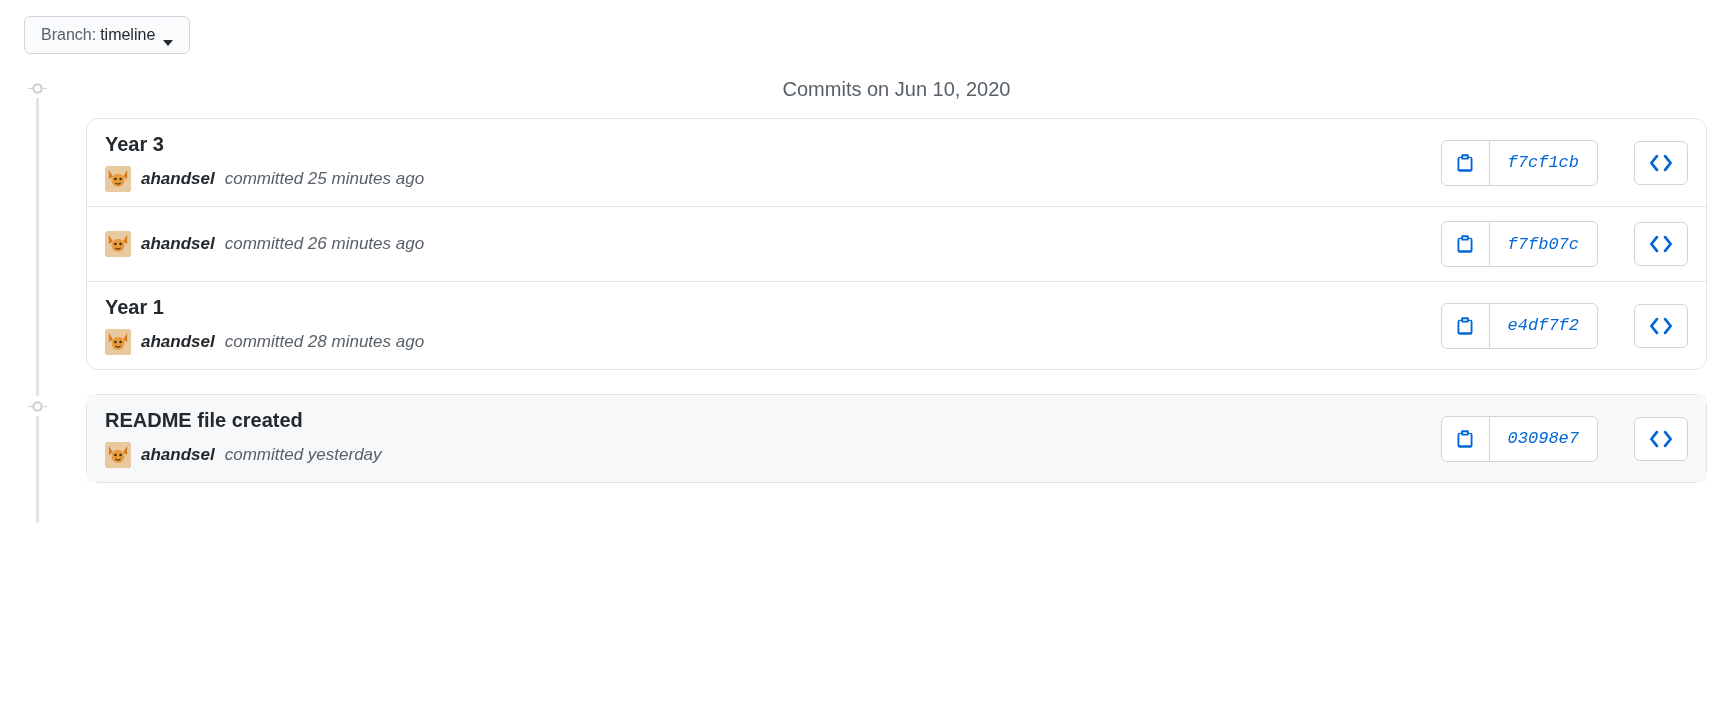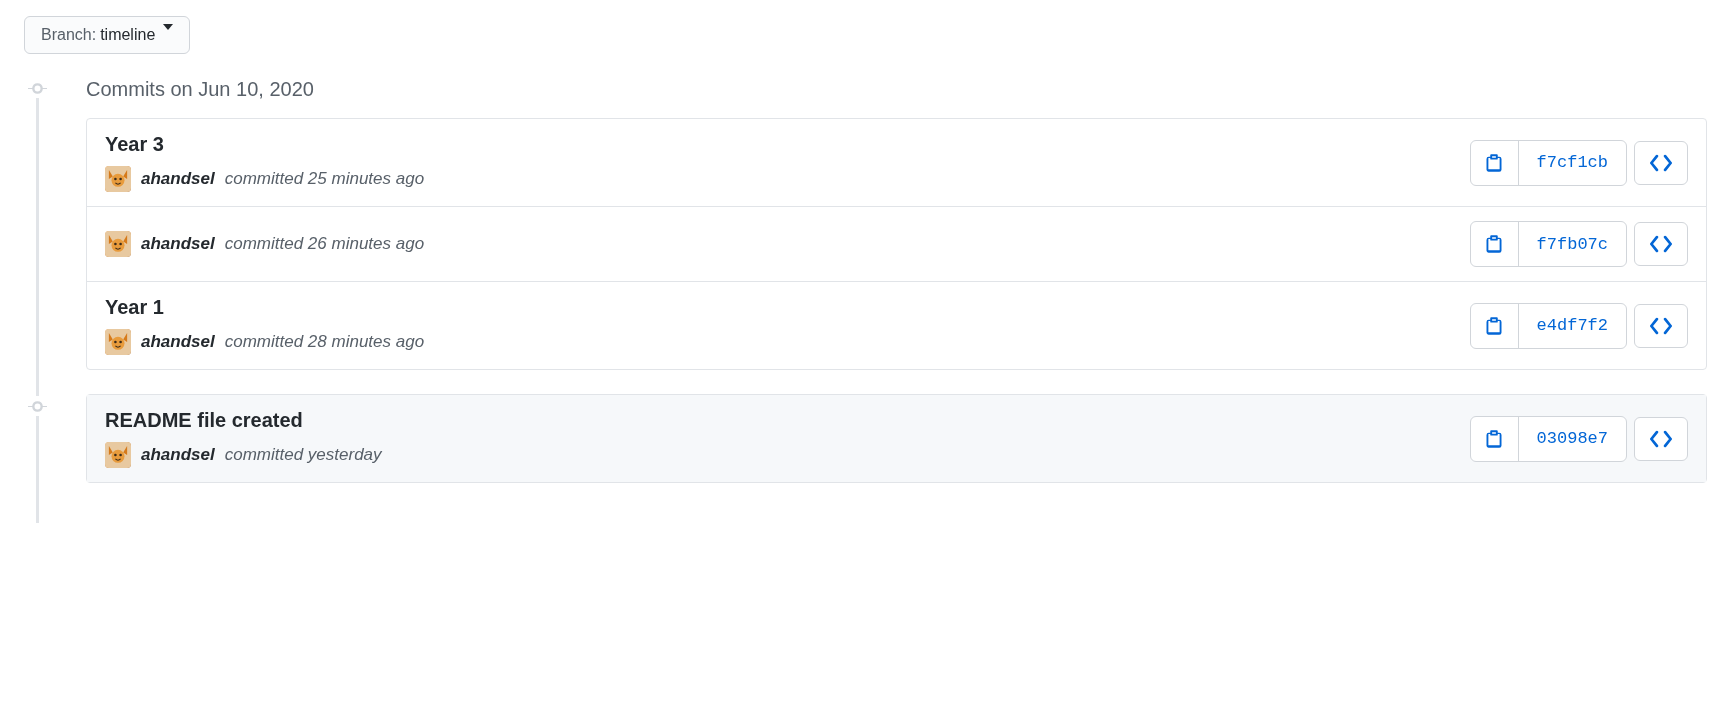--- a/index.html
+++ b/index.html
@@ -4,21 +4,21 @@
   <style>
     * { box-sizing: border-box; margin: 0; padding: 0; }
     body {
       font-family: -apple-system, BlinkMacSystemFont, "Segoe UI", Helvetica, Arial, sans-serif;
       background: #ffffff;
       color: #24292e;
       padding: 16px 24px;
     }
     .branch-selector {
       display: inline-flex;
-      align-items: flex-start;
+      align-items: flex-end;
       padding: 7px 16px;
       font-size: 16px;
       line-height: 22px;
       border: 1px solid #d1d5da;
       border-radius: 6px;
       background-color: #fafbfc;
       color: #24292e;
       cursor: pointer;
       margin-bottom: 22px;
     }
@@ -40,20 +40,21 @@
     }
     .group-header {
       position: relative;
       display: flex;
       align-items: center;
       font-size: 20px;
       color: #586069;
       margin-bottom: 16px;
       padding-left: 62px;
       height: 26px;
+      justify-content: center;
     }
     .group-line {
       position: absolute;
       left: 12px;
       top: 22px;
       bottom: -26px;
       width: 3px;
       background: #e1e4e8;
       z-index: 0;
     }
@@ -62,21 +63,21 @@
       position: absolute;
       left: 4px;
       top: 3px;
       width: 19px; height: 19px;
       z-index: 1;
       fill: #d1d5da;
     }
     .commit-list {
       margin-left: 62px;
       border: 1px solid #e1e4e8;
-      border-radius: 4px;
+      border-radius: 12px;
       background: #ffffff;
       list-style: none;
     }
     .commit-row {
       display: flex;
       align-items: center;
       padding: 14px 18px;
       border-top: 1px solid #e1e4e8;
     }
     .commit-row:first-child { border-top: none; }
@@ -102,21 +103,22 @@
       border-radius: 4px;
       background: linear-gradient(135deg,#f5b06a 0%, #d98a3a 40%, #a56a3a 100%);
       display: flex; align-items: center; justify-content: center;
       overflow: hidden;
     }
     .avatar svg { width: 100%; height: 100%; }
     .author-name { font-weight: 600; color:#24292e; cursor:pointer;}
     .commit-actions {
       display: flex;
       align-items: center;
-      gap: 7px;
+      gap: 36px;
+      font-style: italic;
     }
     .btn-group {
       display: flex;
       border: 1px solid #d1d5da;
       border-radius: 6px;
       overflow: hidden;
       background: #ffffff;
     }
     .btn-icon {
       width: 48px;

